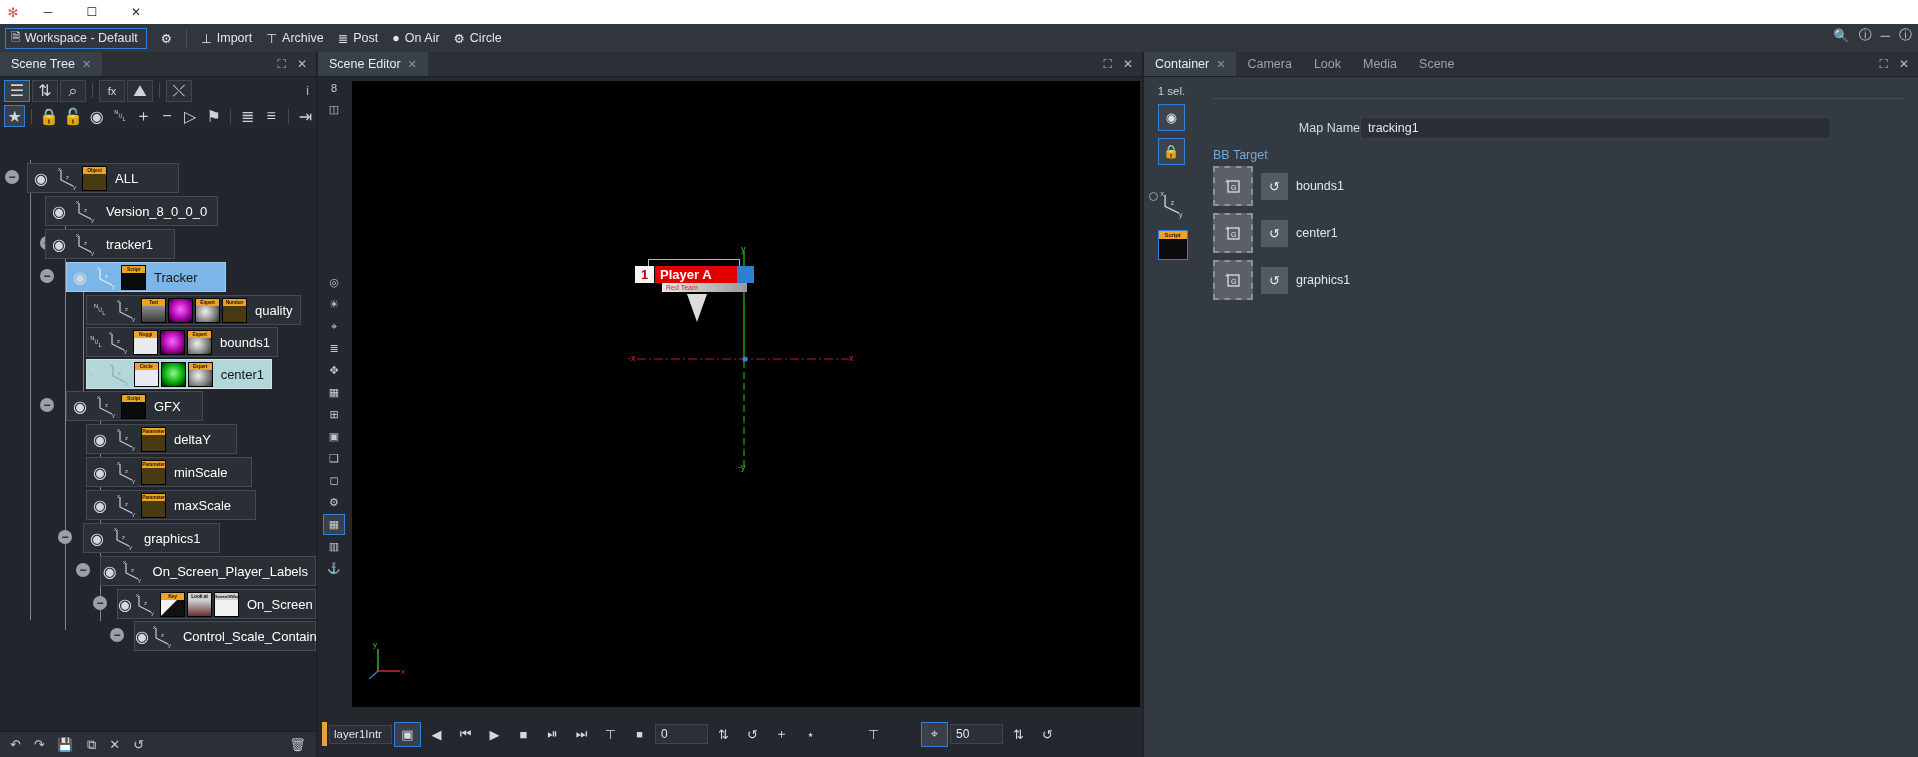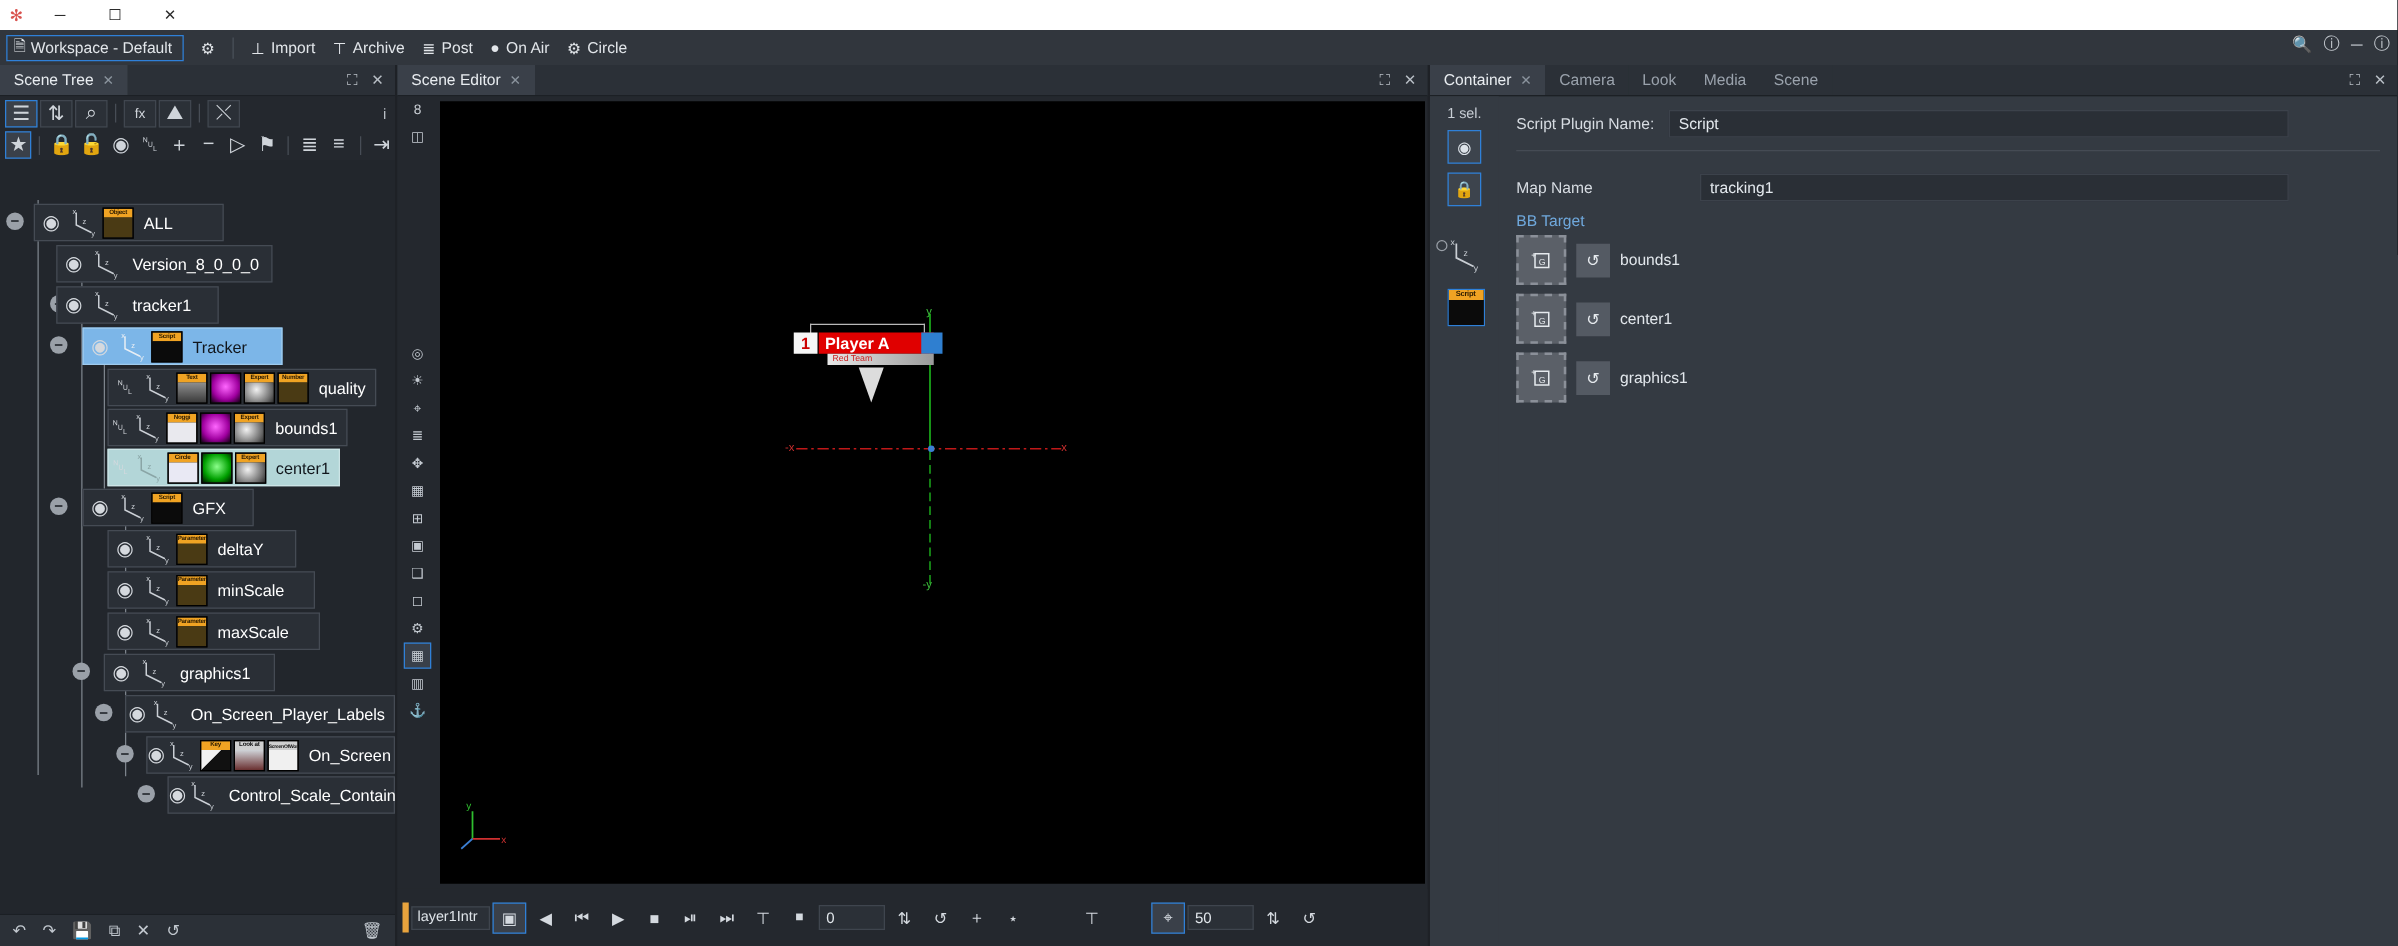--- a/index.html
+++ b/index.html
@@ -752,29 +752,25 @@
               <text x="19" y="24" fill="#c9ced4" font-size="6">y</text>
             </svg>
         </div>
         <div class="thumb" style="width:30px;height:30px;border:1px solid #2f80d8;">
           <div class="cap" style="font-size:6px;height:8px;line-height:8px;">Script</div>
           <div class="body" style="top:8px;background:#0b0b0b;"></div>
         </div>
       </div>
 
       <div class="props-main">
-        <div class="prow">
-          <div class="plabel-t" style="width:122px;">Script Plugin Name:</div>
-          <div class="pinput" style="width:496px;">Script</div>
-        </div>
 
         <div class="hr"></div>
 
         <div class="prow" style="margin-top:18px;margin-bottom:9px;">
-          <div class="plabel-t" style="width:147px;">Map Name</div>
+          <div class="plabel-t" style="width:147px;text-align:right;">Map Name</div>
           <div class="pinput" style="width:471px;">tracking1</div>
         </div>
 
         <div class="sec-head">BB Target</div>
         <div class="droprow">
           <div class="dropbox">
             <svg width="18" height="18" viewBox="0 0 18 18">
               <rect x="4" y="4" width="11" height="11" fill="none" stroke="#e6eaee" stroke-width="1.2"></rect>
               <text x="1" y="7" fill="#e6eaee" font-size="7">+</text>
               <text x="7" y="13" fill="#e6eaee" font-size="7">G</text>

